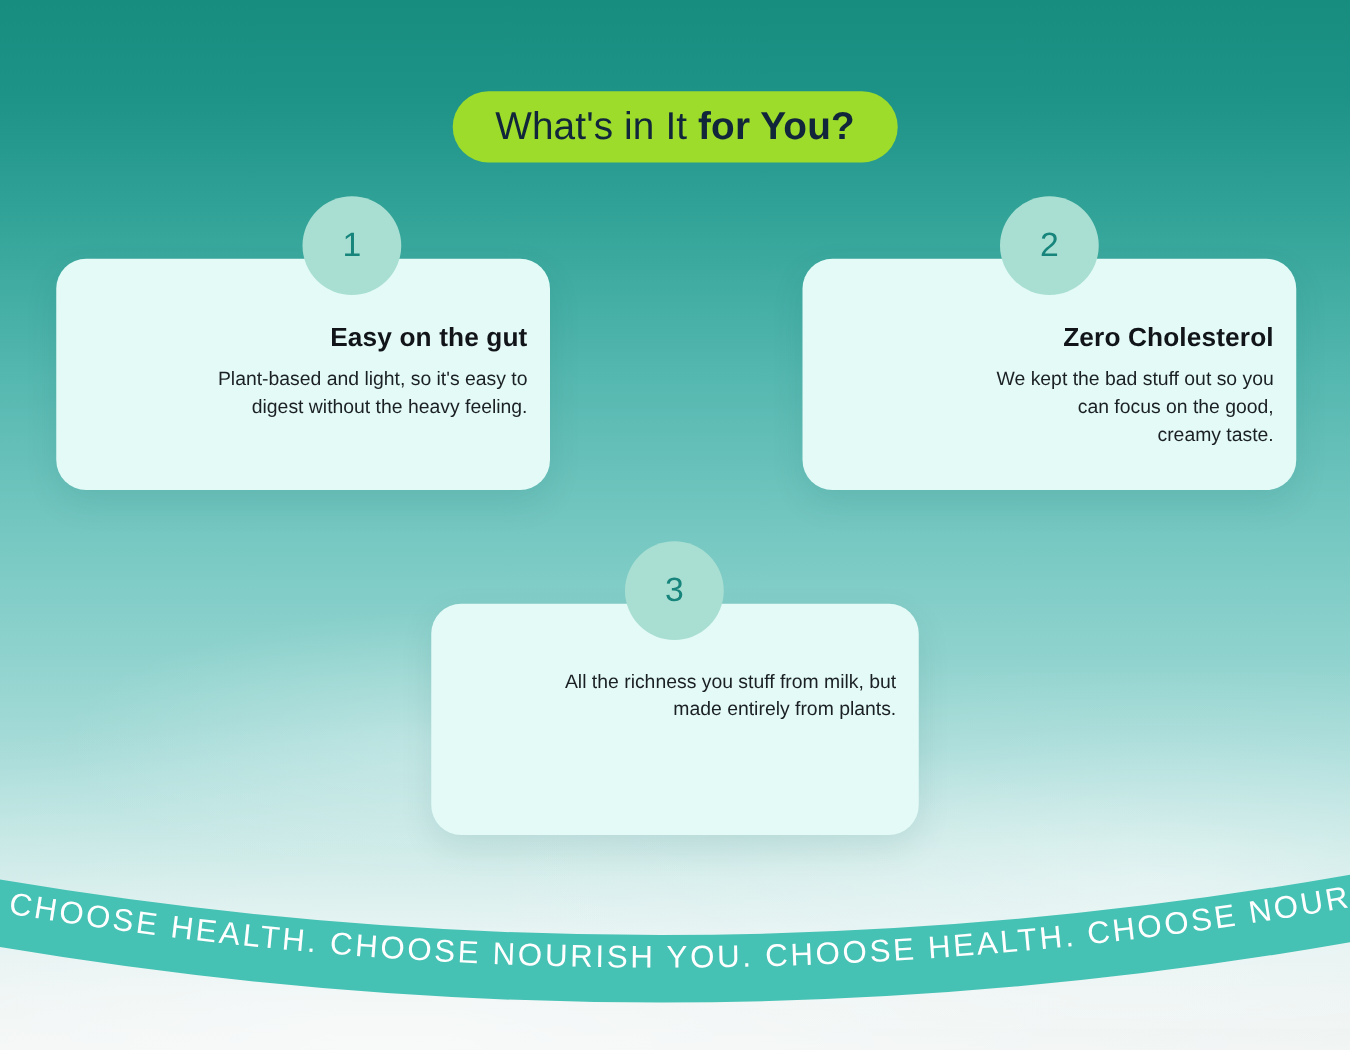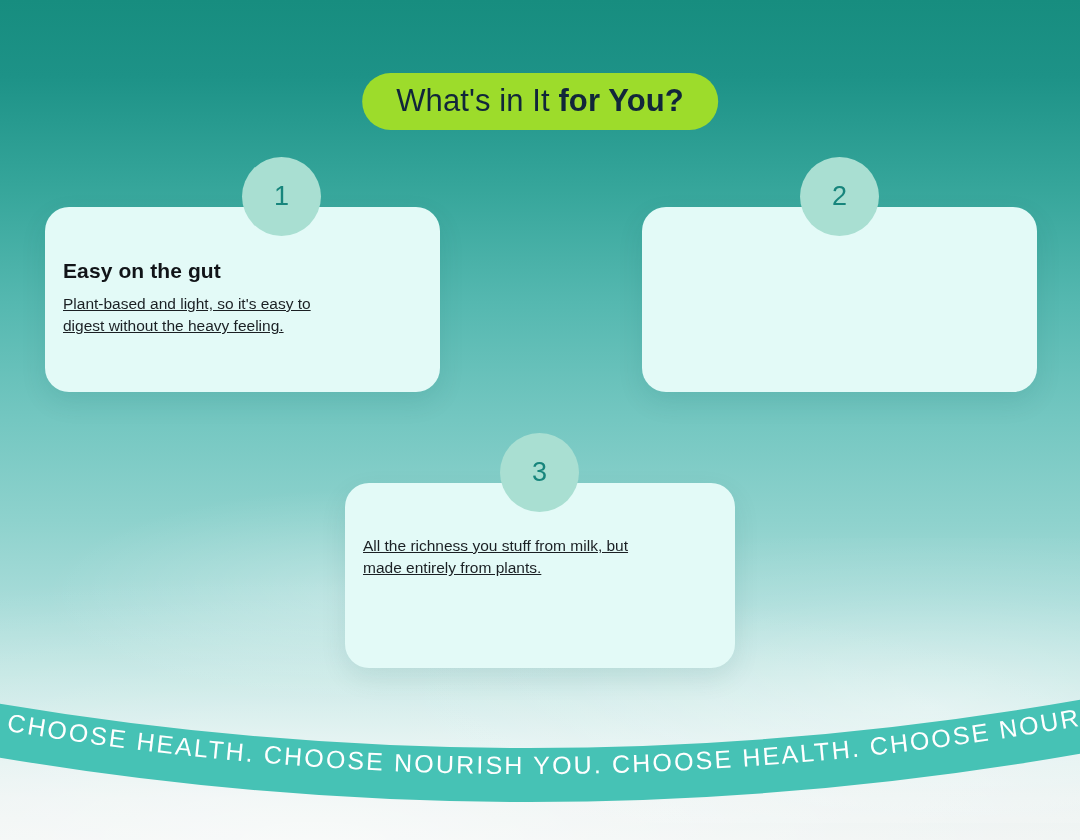--- a/index.html
+++ b/index.html
@@ -111,38 +111,37 @@
   }
   .card-1 .num-badge { left: 197px; transform: none; }
   .card-2 .num-badge { left: 158px; transform: none; }
   .card-3 .num-badge { left: 155px; transform: none; }
 
   .card-body {
     position: absolute;
     left: 0;
     right: 0;
     top: 52px;
-    text-align: left;
+    text-align: right;
     padding: 0 18px;
     box-sizing: border-box;
   }
   .card-title {
     font-size: 21px;
     font-weight: 700;
     color: #111418;
     margin: 0 0 10px;
     letter-spacing: 0.1px;
   }
   .card-desc {
     font-size: 15.5px;
     line-height: 1.44;
     color: #1b2024;
     margin: 0;
     white-space: pre-line;
-    text-decoration: underline;
   }
 
   
   .ribbon-wrap {
     position: absolute;
     left: 0;
     bottom: 0;
     width: 1080px;
     height: 150px;
     overflow: hidden;
@@ -175,20 +174,26 @@
     <div class="num-badge">1</div>
     <div class="card-body">
       <p class="card-title">Easy on the gut</p>
       <p class="card-desc">Plant-based and light, so it's easy to
 digest without the heavy feeling.</p>
     </div>
   </div>
 
   <div class="card card-2">
     <div class="num-badge">2</div>
+    <div class="card-body">
+      <p class="card-title">Zero Cholesterol</p>
+      <p class="card-desc">We kept the bad stuff out so you
+can focus on the good,
+creamy taste.</p>
+    </div>
   </div>
 
   <div class="card card-3">
     <div class="num-badge">3</div>
     <div class="card-body">
       <p class="card-desc">All the richness you stuff from milk, but
 made entirely from plants.</p>
     </div>
   </div>
 

